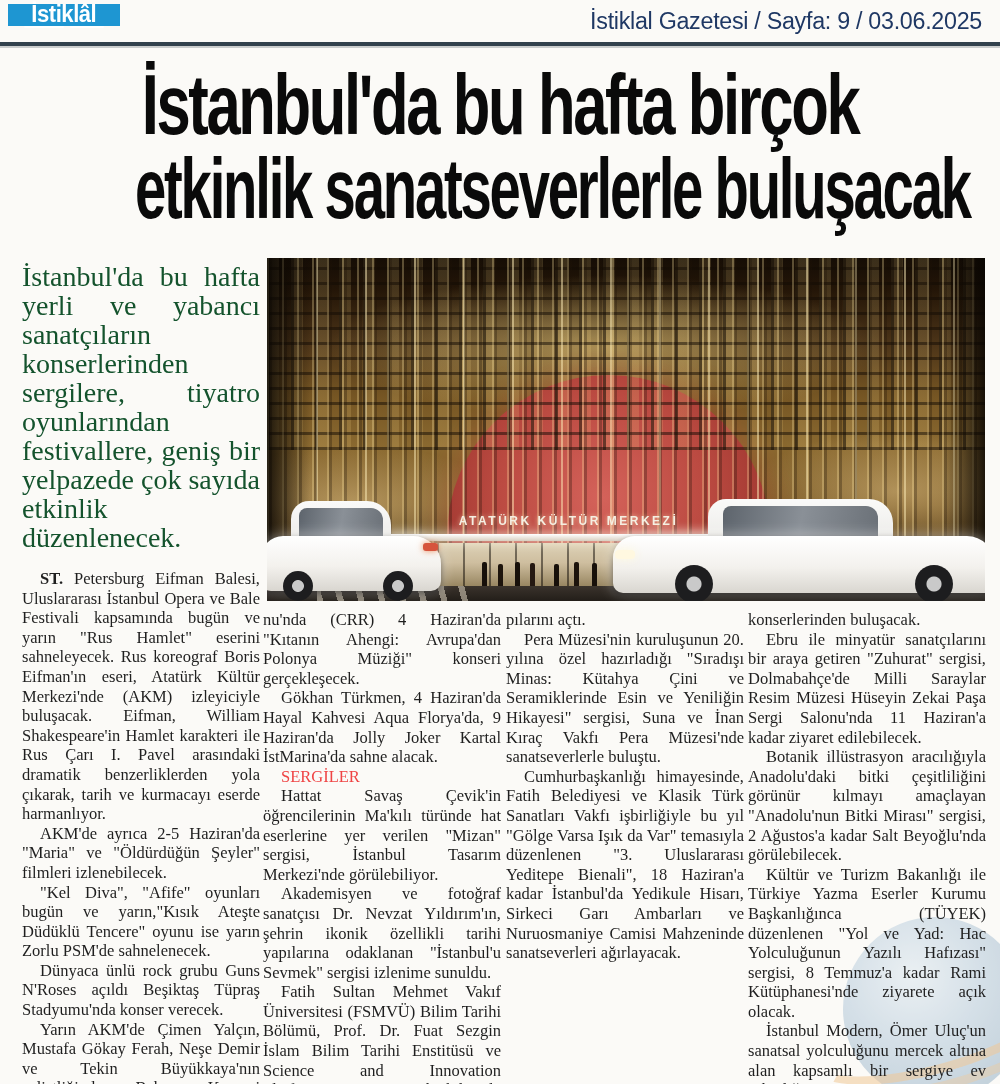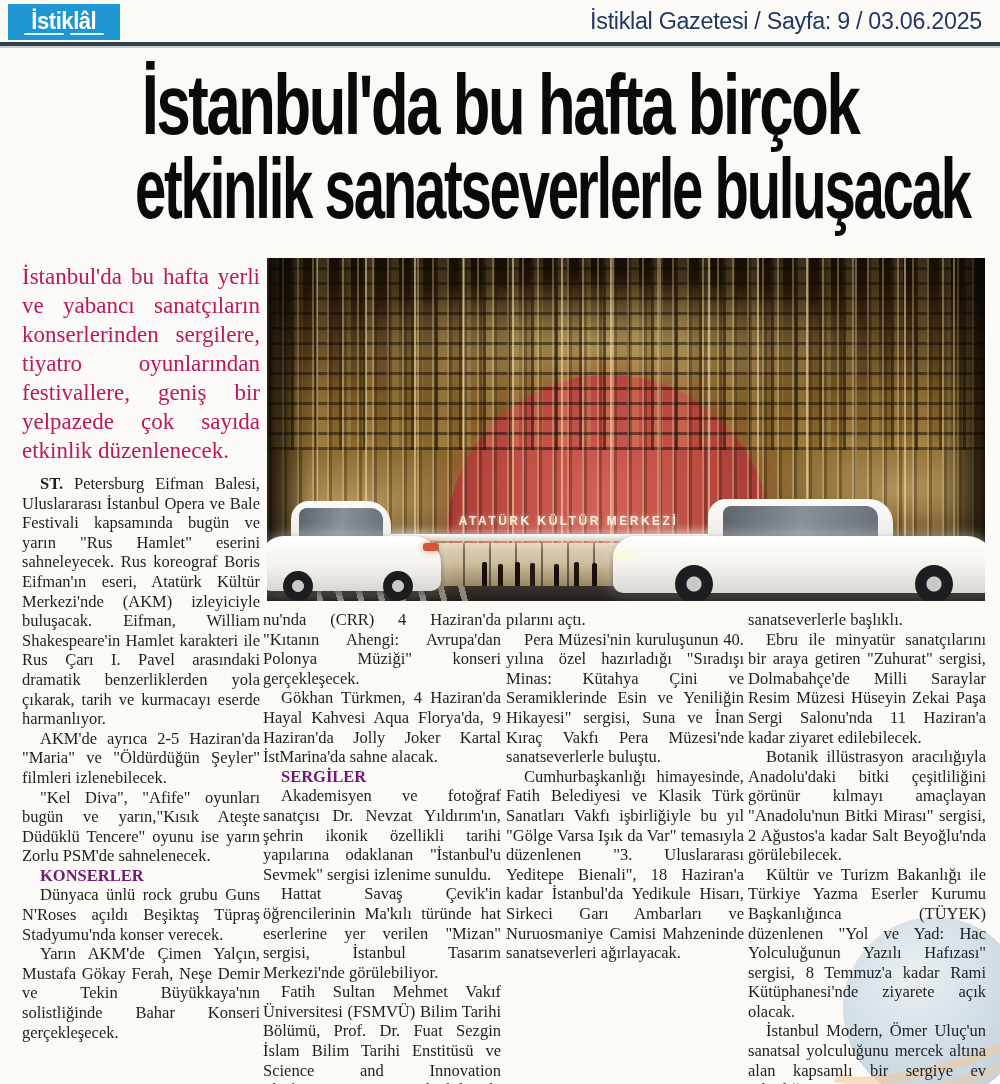--- a/index.html
+++ b/index.html
@@ -1,21 +1,21 @@
 <!DOCTYPE html>
 <html style="--logo_blue: #1e96d2; --header_text: #1f3864; --rule: #32414d; --headline_black: #0a0a0a; --sign_white: #f5efe2; --watermark_blue: #7da3c4; --watermark_orange: #e8a04a;"><head>
 <meta charset="utf-8">
 <style>
   html,body{margin:0;padding:0;background:#e8e8e8;}
   .page{position:relative;width:1000px;height:1084px;margin:0 auto;background:#fbfaf7;
         overflow:hidden;font-family:"Liberation Serif",serif;color:#222;}
 
   
   .masthead{position:absolute;top:0;left:0;right:0;height:47px;}
-  .logo-box{position:absolute;left:8px;top:4px;width:112px;height:36px;background:var(--logo_blue);
+  .logo-box{position:absolute;left:8px;top:4px;width:112px;height:22px;background:var(--logo_blue);
             display:flex;flex-direction:column;align-items:center;justify-content:center;}
   .logo-text{color:#fff;font-family:"Liberation Sans",sans-serif;font-weight:bold;
              font-size:23px;line-height:22px;letter-spacing:-.5px;transform:scale(.96,1.05);}
   .logo-tagline{display:flex;gap:6px;margin-top:1px;}
   .logo-tagline i{display:block;height:2px;background:rgba(255,255,255,.85);border-radius:1px;}
   .logo-tagline i:first-child{width:40px;}
   .logo-tagline i:last-child{width:34px;}
   .header-meta{position:absolute;right:18px;top:7px;font-family:"Liberation Sans",sans-serif;
                font-size:24px;color:var(--header_text);letter-spacing:-.3px;transform:scale(.97,1.03);
                transform-origin:right center;}
@@ -30,24 +30,24 @@
   .hl1{transform:scale(.80,1.10);}
   .hl2{transform:scale(.73,1.10);}
 
   
   .col{position:absolute;width:238px;z-index:2;font-size:16.5px;line-height:19.6px;
        text-align:justify;color:#1f1f1f;}
   .col-1{left:22px;top:262px;}
   .col-2{left:263px;top:610px;}
   .col-3{left:506px;top:610px;}
   .col-4{left:748px;top:610px;}
-  .intro{font-size:23px;line-height:29px;text-align:justify;color:#be185d;margin-bottom:9px;}
+  .intro{font-size:28px;line-height:29px;text-align:justify;color:#14532d;margin-bottom:17px;}
   .para{margin:0;text-indent:18px;}
   .para.noindent{text-indent:0;}
-  .subhead{font-weight:bold;padding-left:18px;color:#701a75;}
+  .subhead{font-weight:normal;padding-left:18px;color:#ef4444;}
   strong{font-weight:bold;}
 
   
   .photo{position:absolute;left:267px;top:258px;width:718px;height:343px;overflow:hidden;
          background:#0f172a;z-index:1;}
   .ph-base{position:absolute;inset:0;background:
     radial-gradient(ellipse 55% 30% at 47% 26%, rgba(246,218,136,.55), transparent 70%),
     radial-gradient(ellipse 30% 25% at 12% 72%, rgba(240,210,150,.5), transparent 70%),
     radial-gradient(ellipse 30% 25% at 88% 68%, rgba(240,210,150,.45), transparent 70%),
     radial-gradient(ellipse 60% 35% at 50% 100%, rgba(255,240,205,.45), transparent 65%),
@@ -188,39 +188,38 @@
     <div class="ring ring1"></div>
     <div class="ring ring2"></div>
   </div>
 
   <div class="col col-1">
     <div class="intro">İstanbul'da bu hafta yerli ve yabancı sanatçıların konserlerinden sergilere, tiyatro oyunlarından festivallere, geniş bir yelpazede çok sayıda etkinlik düzenlenecek.</div>
     <div>
         <p class="para"><strong>ST.</strong> Petersburg Eifman Balesi, Uluslararası İstanbul Opera ve Bale Festivali kapsamında bugün ve yarın "Rus Hamlet" eserini sahneleyecek. Rus koreograf Boris Eifman'ın eseri, Atatürk Kültür Merkezi'nde (AKM) izleyiciyle buluşacak. Eifman, William Shakespeare'in Hamlet karakteri ile Rus Çarı I. Pavel arasındaki dramatik benzerliklerden yola çıkarak, tarih ve kurmacayı eserde harmanlıyor.</p>
         <p class="para">AKM'de ayrıca 2-5 Haziran'da "Maria" ve "Öldürdüğün Şeyler" filmleri izlenebilecek.</p>
         <p class="para">"Kel Diva", "Afife" oyunları bugün ve yarın,"Kısık Ateşte Düdüklü Tencere" oyunu ise yarın Zorlu PSM'de sahnelenecek.</p>
-        <div class="subhead">KONSERLER</div>
         <p class="para">Dünyaca ünlü rock grubu Guns N'Roses açıldı Beşiktaş Tüpraş Stadyumu'nda konser verecek.</p>
         <p class="para">Yarın AKM'de Çimen Yalçın, Mustafa Gökay Ferah, Neşe Demir ve Tekin Büyükkaya'nın solistliğinde Bahar Konseri gerçekleşecek.</p>
       </div>
   </div>
   <div class="col col-2">
       <p class="para noindent">nu'nda (CRR) 4 Haziran'da "Kıtanın Ahengi: Avrupa'dan Polonya Müziği" konseri gerçekleşecek.</p>
       <p class="para">Gökhan Türkmen, 4 Haziran'da Hayal Kahvesi Aqua Florya'da, 9 Haziran'da Jolly Joker Kartal İstMarina'da sahne alacak.</p>
       <div class="subhead">SERGİLER</div>
+      <p class="para">Hattat Savaş Çevik'in öğrencilerinin Ma'kılı türünde hat eserlerine yer verilen "Mizan" sergisi, İstanbul Tasarım Merkezi'nde görülebiliyor.</p>
       <p class="para">Akademisyen ve fotoğraf sanatçısı Dr. Nevzat Yıldırım'ın, şehrin ikonik özellikli tarihi yapılarına odaklanan "İstanbul'u Sevmek" sergisi izlenime sunuldu.</p>
-      <p class="para">Hattat Savaş Çevik'in öğrencilerinin Ma'kılı türünde hat eserlerine yer verilen "Mizan" sergisi, İstanbul Tasarım Merkezi'nde görülebiliyor.</p>
       <p class="para">Fatih Sultan Mehmet Vakıf Üniversitesi (FSMVÜ) Bilim Tarihi Bölümü, Prof. Dr. Fuat Sezgin İslam Bilim Tarihi Enstitüsü ve Science and Innovation Platformunun katkılarıyla hazırlanan "İslam Bilim Tarihi" sergisi, FSMVÜ Fatih Yerleşkesi'nde açıldı.</p>
     </div>
   <div class="col col-3">
       <p class="para noindent">pılarını açtı.</p>
-      <p class="para">Pera Müzesi'nin kuruluşunun 40. yılına özel hazırladığı "Sıradışı Minas: Kütahya Çini ve Seramiklerinde Esin ve Yeniliğin Hikayesi" sergisi, Suna ve İnan Kıraç Vakfı Pera Müzesi'nde sanatseverlerle buluştu.</p>
+      <p class="para">Pera Müzesi'nin kuruluşunun 20. yılına özel hazırladığı "Sıradışı Minas: Kütahya Çini ve Seramiklerinde Esin ve Yeniliğin Hikayesi" sergisi, Suna ve İnan Kıraç Vakfı Pera Müzesi'nde sanatseverlerle buluştu.</p>
       <p class="para">Cumhurbaşkanlığı himayesinde, Fatih Belediyesi ve Klasik Türk Sanatları Vakfı işbirliğiyle bu yıl "Gölge Varsa Işık da Var" temasıyla düzenlenen "3. Uluslararası Yeditepe Bienali", 18 Haziran'a kadar İstanbul'da Yedikule Hisarı, Sirkeci Garı Ambarları ve Nuruosmaniye Camisi Mahzeninde sanatseverleri ağırlayacak.</p>
     </div>
   <div class="col col-4">
-      <p class="para noindent">sanatseverlerle başlıklı.</p>
+      <p class="para noindent">konserlerinden buluşacak.</p>
       <p class="para">Ebru ile minyatür sanatçılarını bir araya getiren "Zuhurat" sergisi, Dolmabahçe'de Milli Saraylar Resim Müzesi Hüseyin Zekai Paşa Sergi Salonu'nda 11 Haziran'a kadar ziyaret edilebilecek.</p>
       <p class="para">Botanik illüstrasyon aracılığıyla Anadolu'daki bitki çeşitliliğini görünür kılmayı amaçlayan "Anadolu'nun Bitki Mirası" sergisi, 2 Ağustos'a kadar Salt Beyoğlu'nda görülebilecek.</p>
       <p class="para">Kültür ve Turizm Bakanlığı ile Türkiye Yazma Eserler Kurumu Başkanlığınca (TÜYEK) düzenlenen "Yol ve Yad: Hac Yolculuğunun Yazılı Hafızası" sergisi, 8 Temmuz'a kadar Rami Kütüphanesi'nde ziyarete açık olacak.</p>
       <p class="para">İstanbul Modern, Ömer Uluç'un sanatsal yolculuğunu mercek altına alan kapsamlı bir sergiye ev sahipliği yapıyor. Sanatçının Türkiye'deki en geniş seçkilerinden birine yer veren "Ufuk Çizgisinden Öteye" başlıklı sergi, 12 Aralık'a kadar ziyaret edilebilecek.</p>
     </div>
 
 </div>
 
 </body></html>

